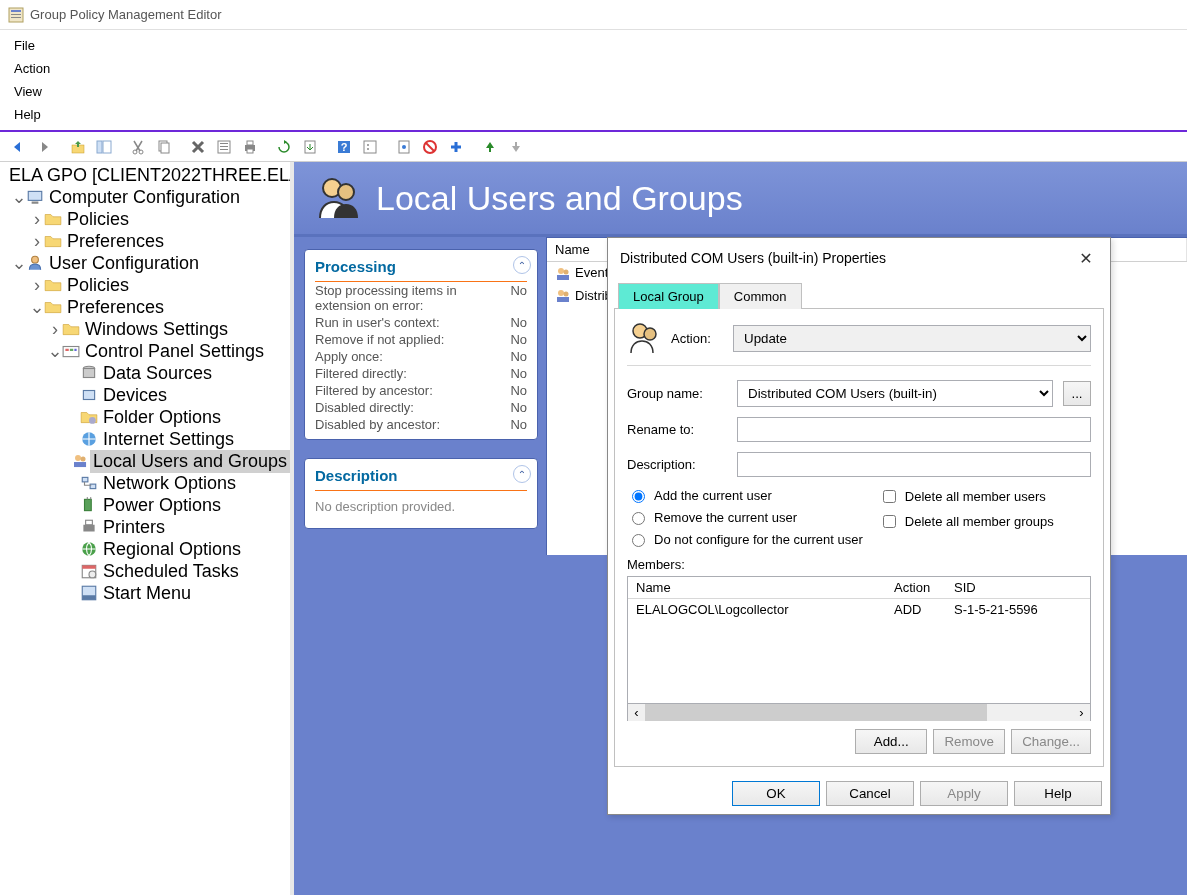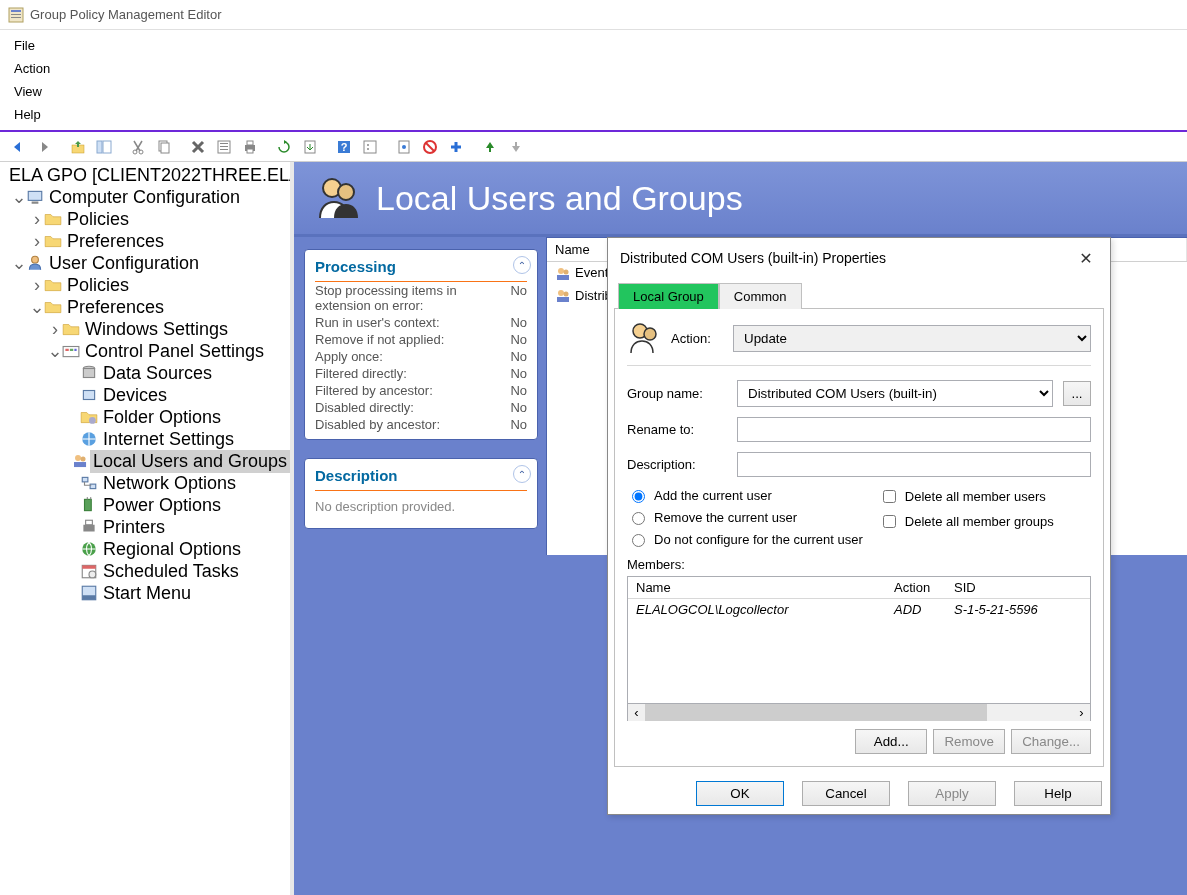--- a/index.html
+++ b/index.html
@@ -63,50 +63,50 @@
 .col-full { width: 120px; }
 .col-desc { flex: 1; }
 
 
 .dialog { position: absolute; top: 75px; left: 313px; width: 504px; background: #fff; border: 1px solid #888; box-shadow: 2px 2px 6px rgba(0,0,0,0.15); }
 .dlg-titlebar { display: flex; align-items: center; justify-content: space-between; padding: 8px 12px; font-size: 14px; }
 .dlg-close { width: 24px; height: 24px; display: flex; align-items: center; justify-content: center; font-size: 16px; color: #333; }
 .dlg-body { padding: 0 6px 6px; }
 .tabs { display: flex; padding: 4px 4px 0; }
 .tab { padding: 5px 14px; border: 1px solid #c0c0c0; background: #f0f0f0; border-bottom: none; position: relative; top: 1px; }
-.tab.active { background: #22c55e; }
+.tab.active { background: #5eead4; }
 .tabpage { border: 1px solid #c0c0c0; padding: 12px 12px; }
 .formrow { display: flex; align-items: center; gap: 10px; margin-bottom: 10px; }
 .formrow .lbl { width: 100px; }
 .formrow .field { flex: 1; }
 select.field, input.field { border: 1px solid #abadb3; padding: 4px 6px; background: #fff; }
 select.field.wide { background: #f0f0f0; }
 .hr { border-top: 1px solid #d8d8d8; margin: 8px 0 14px; }
 .radiosrow { display: flex; gap: 16px; }
 .radioscol { display: flex; flex-direction: column; gap: 6px; }
 .radio-opt { display: flex; align-items: center; gap: 6px; }
 .chk-opt { display: flex; align-items: center; gap: 6px; }
 .members { margin-top: 10px; }
 .members-list { border: 1px solid #abadb3; height: 128px; overflow: auto; }
 .members-header { display: flex; border-bottom: 1px solid #d8d8d8; }
 .members-header .mcol, .member-row .mcol { padding: 3px 8px; }
 .mcol-name { width: 258px; }
 .mcol-action { width: 60px; }
 .mcol-sid { flex: 1; }
-.member-row { display: flex; font-style: italic; }
+.member-row { display: flex; }
 .members-scroll { display: flex; align-items: center; border: 1px solid #abadb3; border-top: none; height: 17px; background: #f0f0f0; }
 .members-scroll .sbtn { width: 17px; height: 17px; display: flex; align-items: center; justify-content: center; background: #f0f0f0; }
 .members-scroll .track { flex: 1; background: #f0f0f0; position: relative; height: 17px; }
 .members-scroll .thumb { position: absolute; left: 0; top: 0; height: 100%; width: 80%; background: #cdcdcd; }
 .btnrow { display: flex; justify-content: flex-end; gap: 6px; margin-top: 8px; }
 .winbtn { min-width: 72px; padding: 4px 10px; border: 1px solid #adadad; background: linear-gradient(#f6f6f6,#e8e8e8); }
 .winbtn:disabled { color: #888; }
 .winbtn.default { border-color: #0078d4; }
 .sm-btn { width: 28px; padding: 4px 0; border: 1px solid #adadad; background: linear-gradient(#f6f6f6,#e8e8e8); text-align: center; }
-.bottom-btns { display: flex; justify-content: flex-end; gap: 18px; padding: 8px; }
+.bottom-btns { display: flex; justify-content: flex-end; gap: 6px; padding: 8px; }
 .folder-icon { fill: #f7d774; stroke: #c79a2a; stroke-width: 0.5; }
 </style>
 </head>
 <body>
 
 <div class="titlebar">
   <span class="app-icon">
     <svg viewBox="0 0 16 16">
         <rect x="1" y="1" width="14" height="14" fill="#f0e6c8" stroke="#b0a060"></rect>
         <rect x="3" y="3" width="10" height="2" fill="#6a81cc"></rect>

